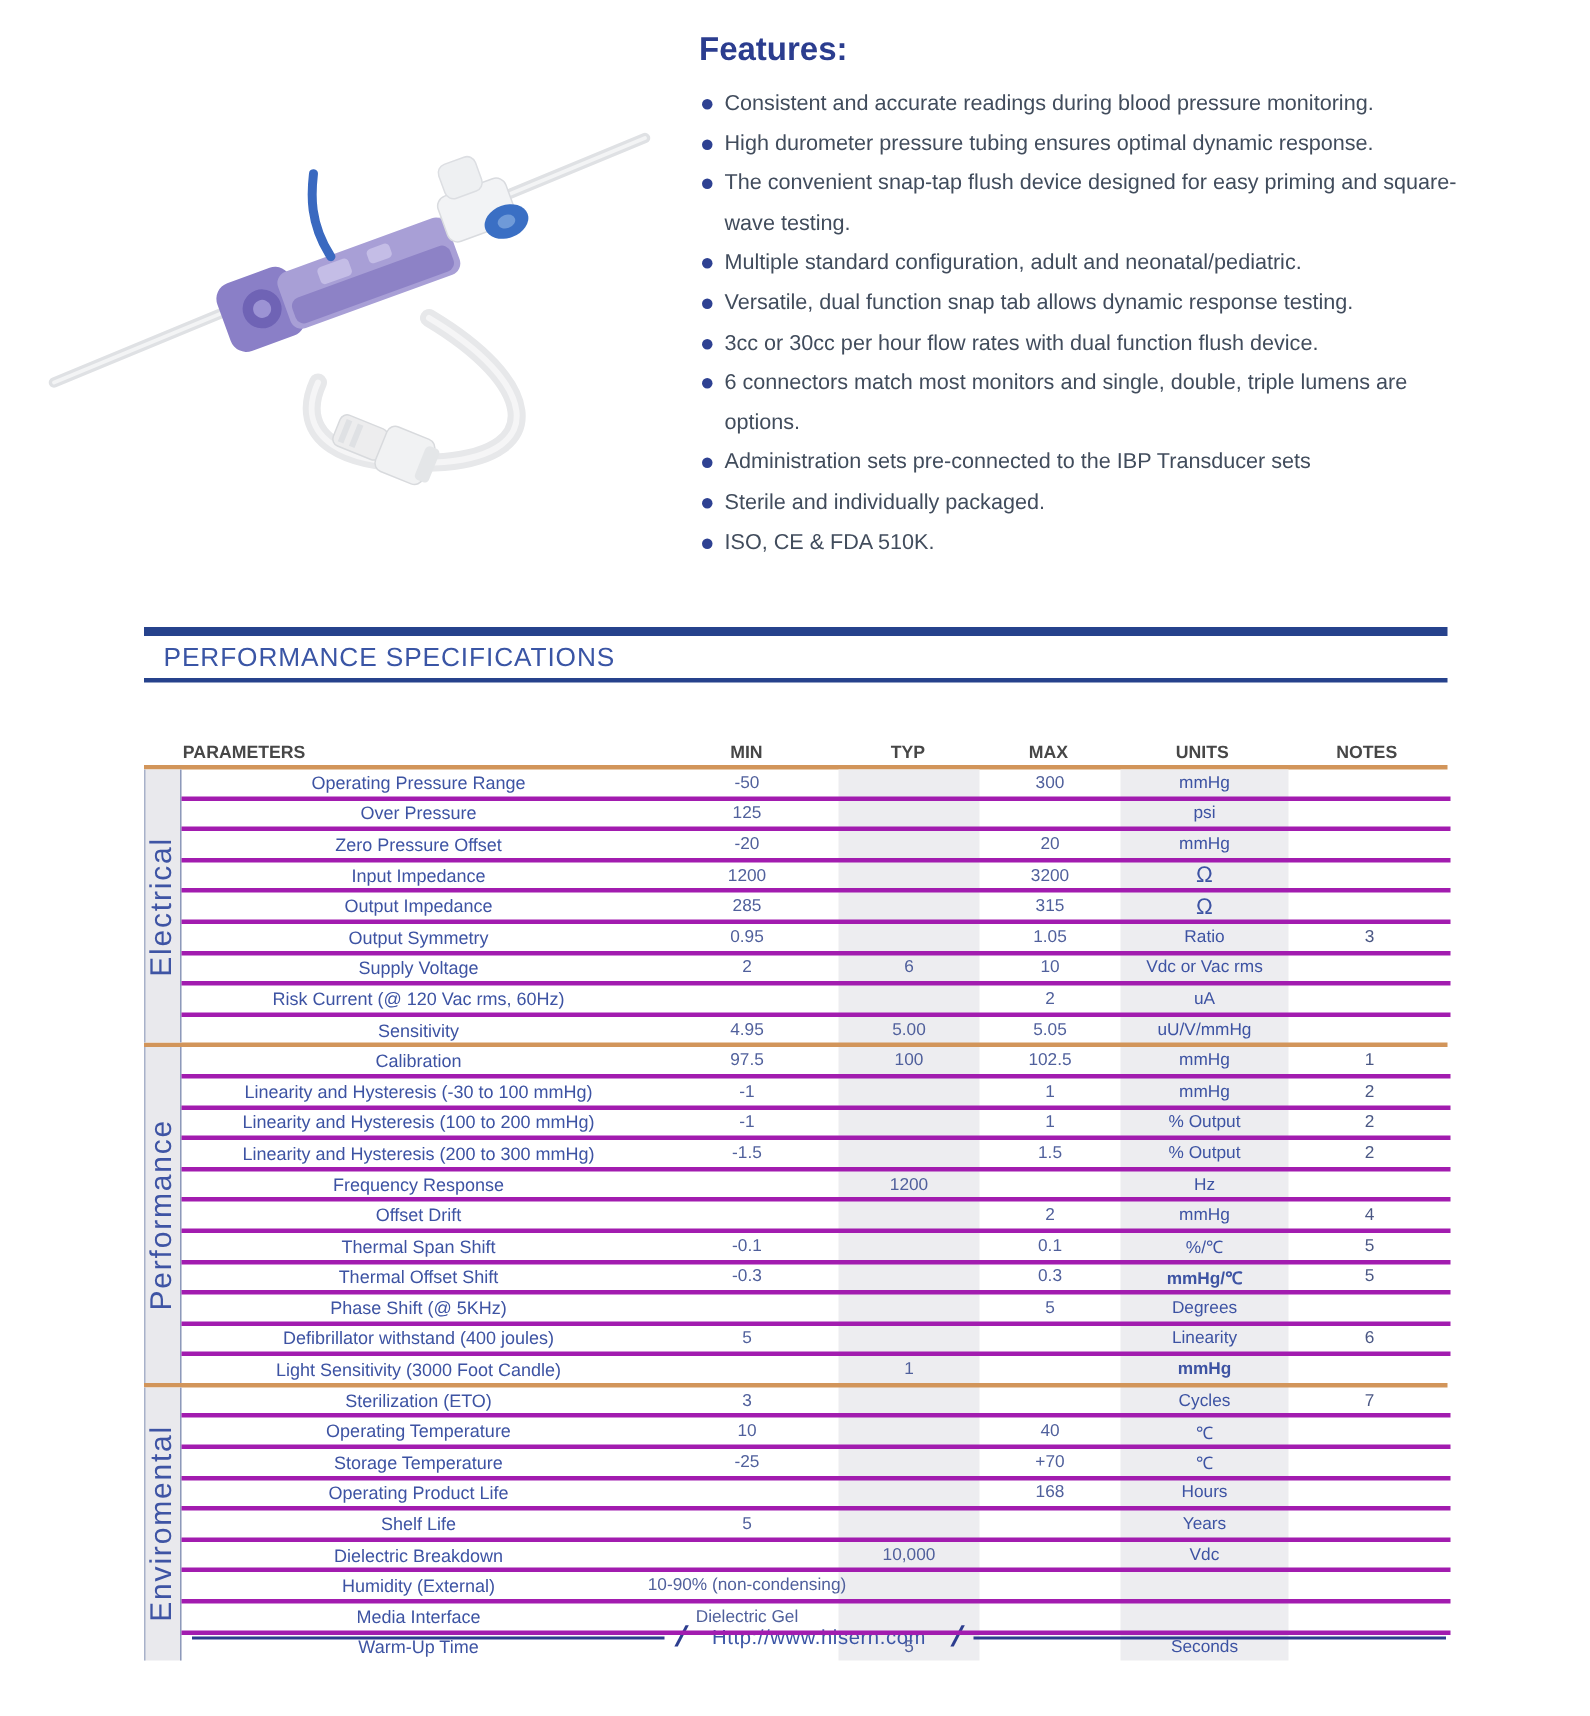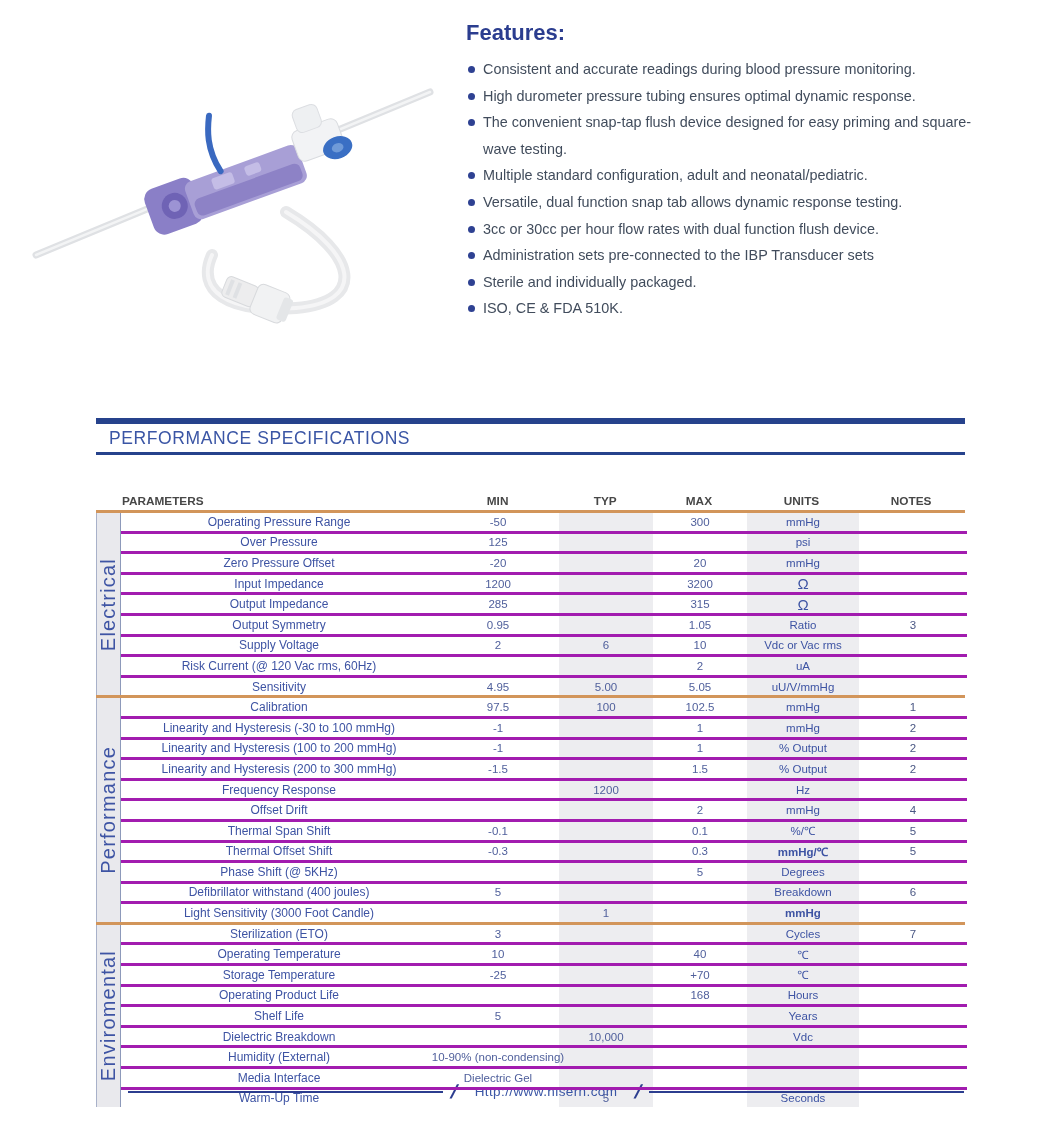--- a/index.html
+++ b/index.html
@@ -113,20 +113,21 @@
 
   <section class="features">
     <h2>Features:</h2>
     <ul>
         <li>Consistent and accurate readings during blood pressure monitoring.</li>
         <li>High durometer pressure tubing ensures optimal dynamic response.</li>
         <li>The convenient snap-tap flush device designed for easy priming and square-wave testing.</li>
         <li>Multiple standard configuration, adult and neonatal/pediatric.</li>
         <li>Versatile, dual function snap tab allows dynamic response testing.</li>
         <li>3cc or 30cc per hour flow rates with dual function flush device.</li>
+        <li>6 connectors match most monitors and single, double, triple lumens are options.</li>
         <li>Administration sets pre-connected to the IBP Transducer sets</li>
         <li>Sterile and individually packaged.</li>
         <li>ISO, CE &amp; FDA 510K.</li>
       </ul>
   </section>
 
   <div class="spec-banner">
     <div class="bar-top"></div>
     <div class="spec-title">PERFORMANCE SPECIFICATIONS</div>
     <div class="bar-bottom"></div>
@@ -300,21 +301,21 @@
             <div class="cell cell-typ"></div>
             <div class="cell cell-max">5</div>
             <div class="cell cell-units">Degrees</div>
             <div class="cell cell-notes"></div>
           </div>
           <div class="row">
             <div class="cell cell-param">Defibrillator withstand (400 joules)</div>
             <div class="cell cell-min">5</div>
             <div class="cell cell-typ"></div>
             <div class="cell cell-max"></div>
-            <div class="cell cell-units">Breakdown</div>
+            <div class="cell cell-units">Linearity</div>
             <div class="cell cell-notes">6</div>
           </div>
           <div class="row">
             <div class="cell cell-param">Light Sensitivity (3000 Foot Candle)</div>
             <div class="cell cell-min"></div>
             <div class="cell cell-typ">1</div>
             <div class="cell cell-max"></div>
             <div class="cell cell-units bold">mmHg</div>
             <div class="cell cell-notes"></div>
           </div>

